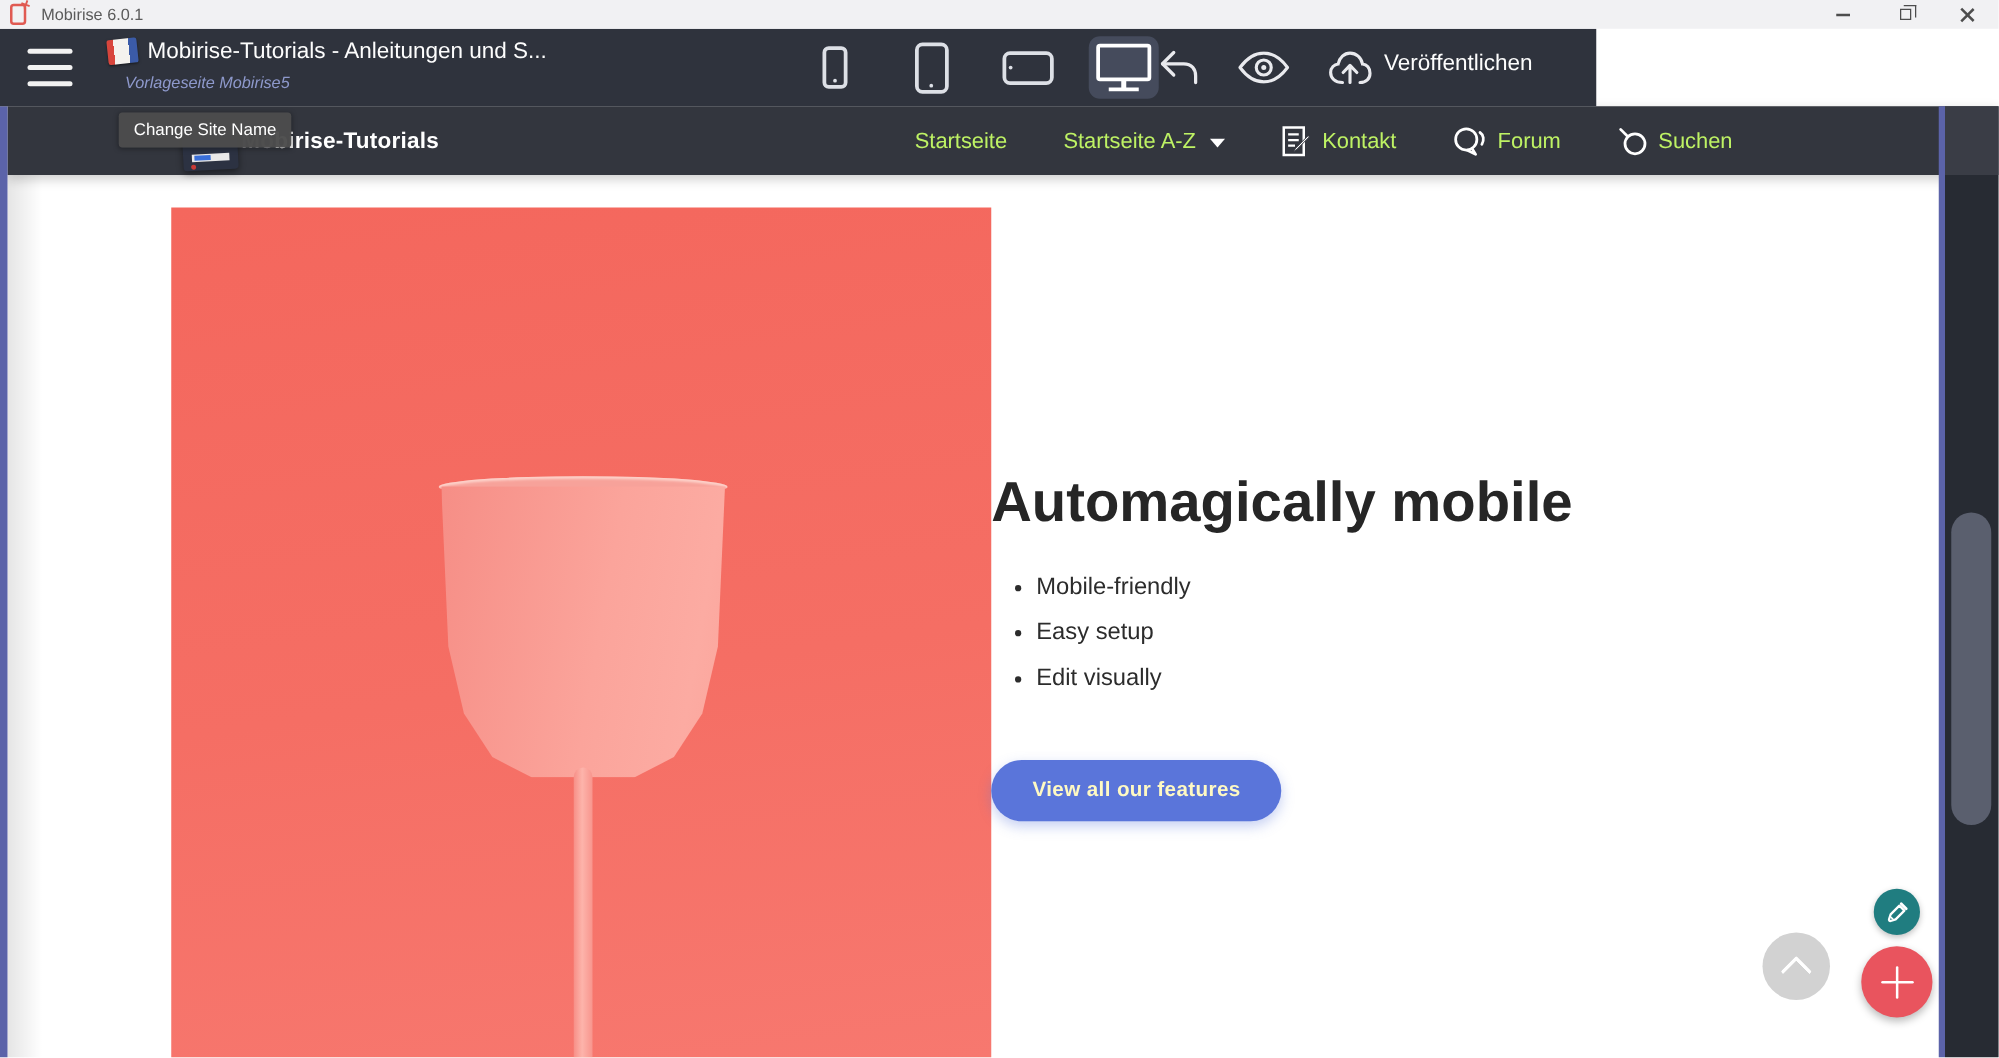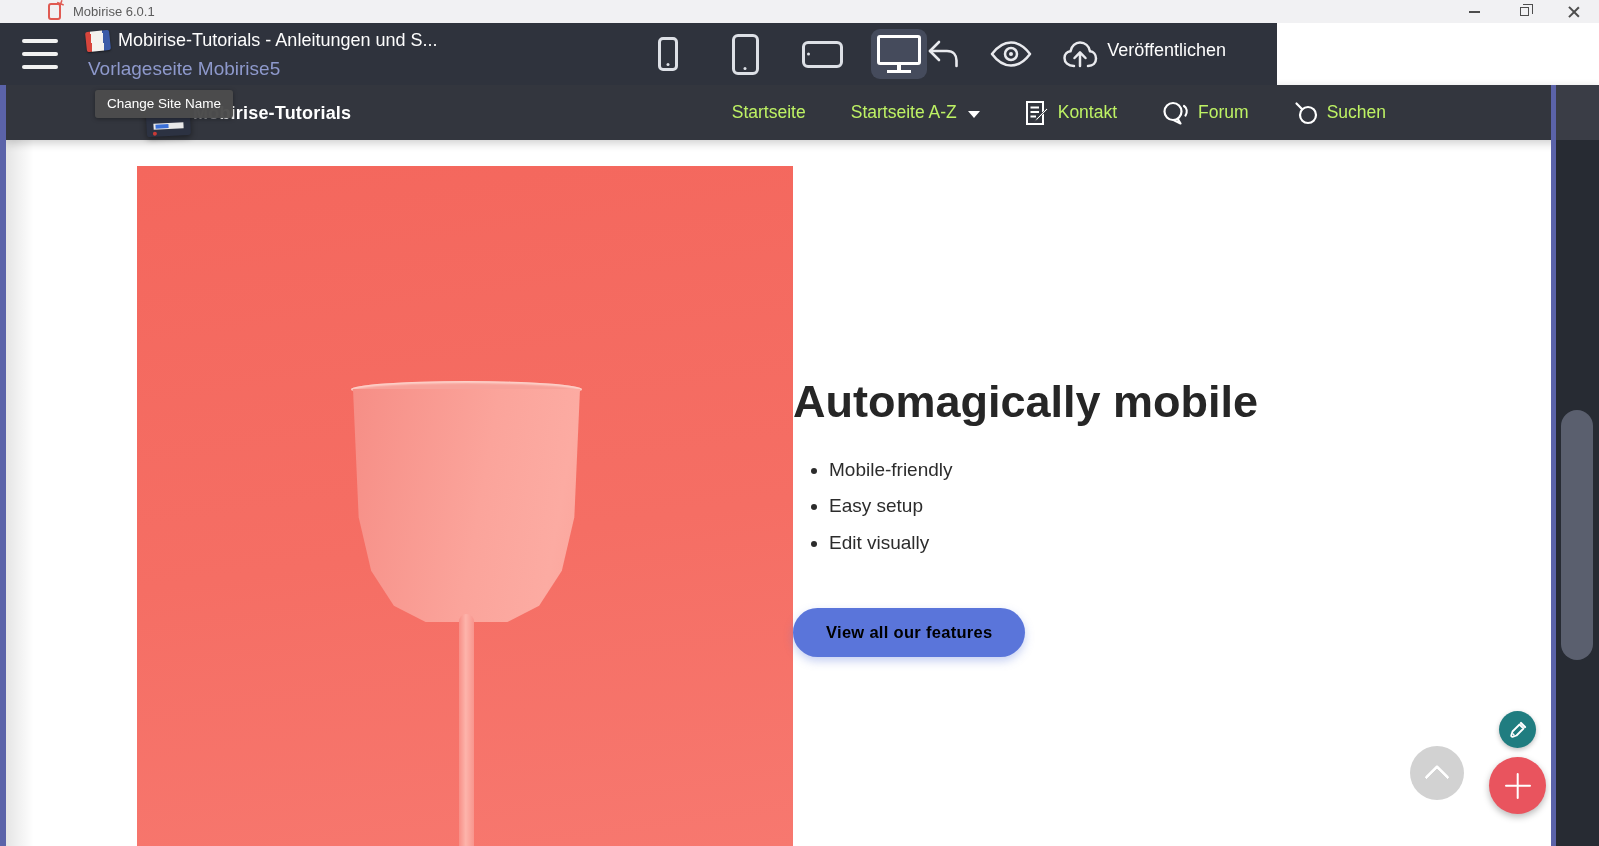--- a/index.html
+++ b/index.html
@@ -5,21 +5,21 @@
   * { box-sizing: border-box; }
   html,body { margin:0; padding:0; }
   body {
     width:1599px; height:846px; position:relative; overflow:hidden;
     background:#ffffff; font-family:"Liberation Sans", sans-serif;
     -webkit-font-smoothing:antialiased;
   }
 
   
   .titlebar { position:absolute; top:0; left:0; width:1599px; height:23px;
-    background:#f1f1f3; display:flex; align-items:center; z-index:60;padding-left:40px; }
+    background:#f1f1f3; display:flex; align-items:center; z-index:60; }
   .app-icon { width:13px; height:17px; border:2px solid #e05a52; border-radius:3px;
     margin-left:8px; position:relative; }
   .app-icon::after { content:""; position:absolute; right:-5px; top:-5px; width:7px; height:7px;
     background:
       linear-gradient(#e05a52,#e05a52) 50% 50%/7px 1.5px no-repeat,
       linear-gradient(#e05a52,#e05a52) 50% 50%/1.5px 7px no-repeat;
     transform:rotate(20deg); }
   .titlebar-title { margin-left:12px; font-size:13px; color:#5b5b5b; }
   .win-controls { margin-left:auto; display:flex; height:100%; }
   .win-btn { width:50px; height:23px; display:flex; align-items:center; justify-content:center;
@@ -39,21 +39,21 @@
     background:#2f333d; z-index:55; }
   .hamburger { position:absolute; left:22px; top:15px; width:36px; height:32px;
     background:none; border:none; cursor:pointer; padding:0; }
   .hamburger span { display:block; width:36px; height:4px; background:#f2f2f2;
     border-radius:2px; margin-bottom:9px; }
   .site-book-icon { position:absolute; left:86px; top:8px; width:24px; height:20px;
     background:linear-gradient(90deg,#d8453c 0 22%, #f4f2ee 22% 72%, #3b5ba8 72%);
     border-radius:2px; transform:rotate(-6deg); box-shadow:0 1px 2px rgba(0,0,0,.5);
   }
   .project-title { position:absolute; left:118px; top:7px; font-size:18px; color:#fdfdfd; white-space:nowrap; }
-  .project-subtitle { position:absolute; left:88px; top:35px; font-size:19px; color:#8e99cc; white-space:nowrap; }
+  .project-subtitle { position:absolute; left:100px; top:35px; font-size:13px; color:#8e99cc; white-space:nowrap;font-style:italic; }
 
   .device-group { position:absolute; left:640px; top:0; height:62px; display:flex;
     align-items:center; gap:21px; }
   .device-btn { width:56px; height:50px; display:flex; align-items:center; justify-content:center;
     background:transparent; border:none; border-radius:9px; cursor:pointer; }
   .device-btn.active { background:#454b5c; }
   .icon-phone-sm { width:20px; height:34px; border:3px solid #dde0e6; border-radius:5px; position:relative; }
   .icon-phone-sm::after, .icon-tablet-p::after { content:""; position:absolute; left:50%; bottom:2px;
     width:3px; height:3px; border-radius:50%; background:#dde0e6; transform:translateX(-50%); }
   .icon-tablet-p { width:27px; height:41px; border:3px solid #dde0e6; border-radius:6px; position:relative; }
@@ -113,21 +113,21 @@
     background:linear-gradient(90deg, #f78f87, #fdb4ab 45%, #f8958d);
     border-radius:8px 8px 0 0; }
 
   .hero-text { position:absolute; left:793px; top:377px; width:640px; }
   .hero-heading { margin:0; font-size:45px; line-height:1.1; font-weight:bold;
     color:#262626; letter-spacing:0; cursor:text; }
   .hero-paragraph { margin:33px 0 0; width:625px; font-size:19px; line-height:1.55;
     color:#3a3a3a; cursor:text; }
   .hero-bullets { margin:29px 0 0; padding-left:36px; font-size:19px; color:#2c2c2c; cursor:text; }
   .hero-bullets li { margin-bottom:9px; line-height:1.45; }
-  .cta-button { margin-top:43px; display:inline-block; background:#5a75da; color:#000000;
+  .cta-button { margin-top:43px; display:inline-block; background:#5a75da; color:#fef9c3;
     border:none; border-radius:27px; padding:15px 33px; font-size:16.5px; font-weight:bold;
     font-family:inherit; letter-spacing:.3px; cursor:pointer;
     box-shadow:0 4px 10px rgba(90,117,218,0.35); }
 
   
   .fab { position:absolute; border:none; border-radius:50%; cursor:pointer;
     display:flex; align-items:center; justify-content:center; z-index:30; padding:0; }
   .fab-edit { left:1499px; top:711px; width:37px; height:37px; background:#207d80;
     box-shadow:0 2px 5px rgba(0,0,0,0.25); }
   .fab-top { left:1410px; top:746px; width:54px; height:54px; background:#d2d2d2; }

